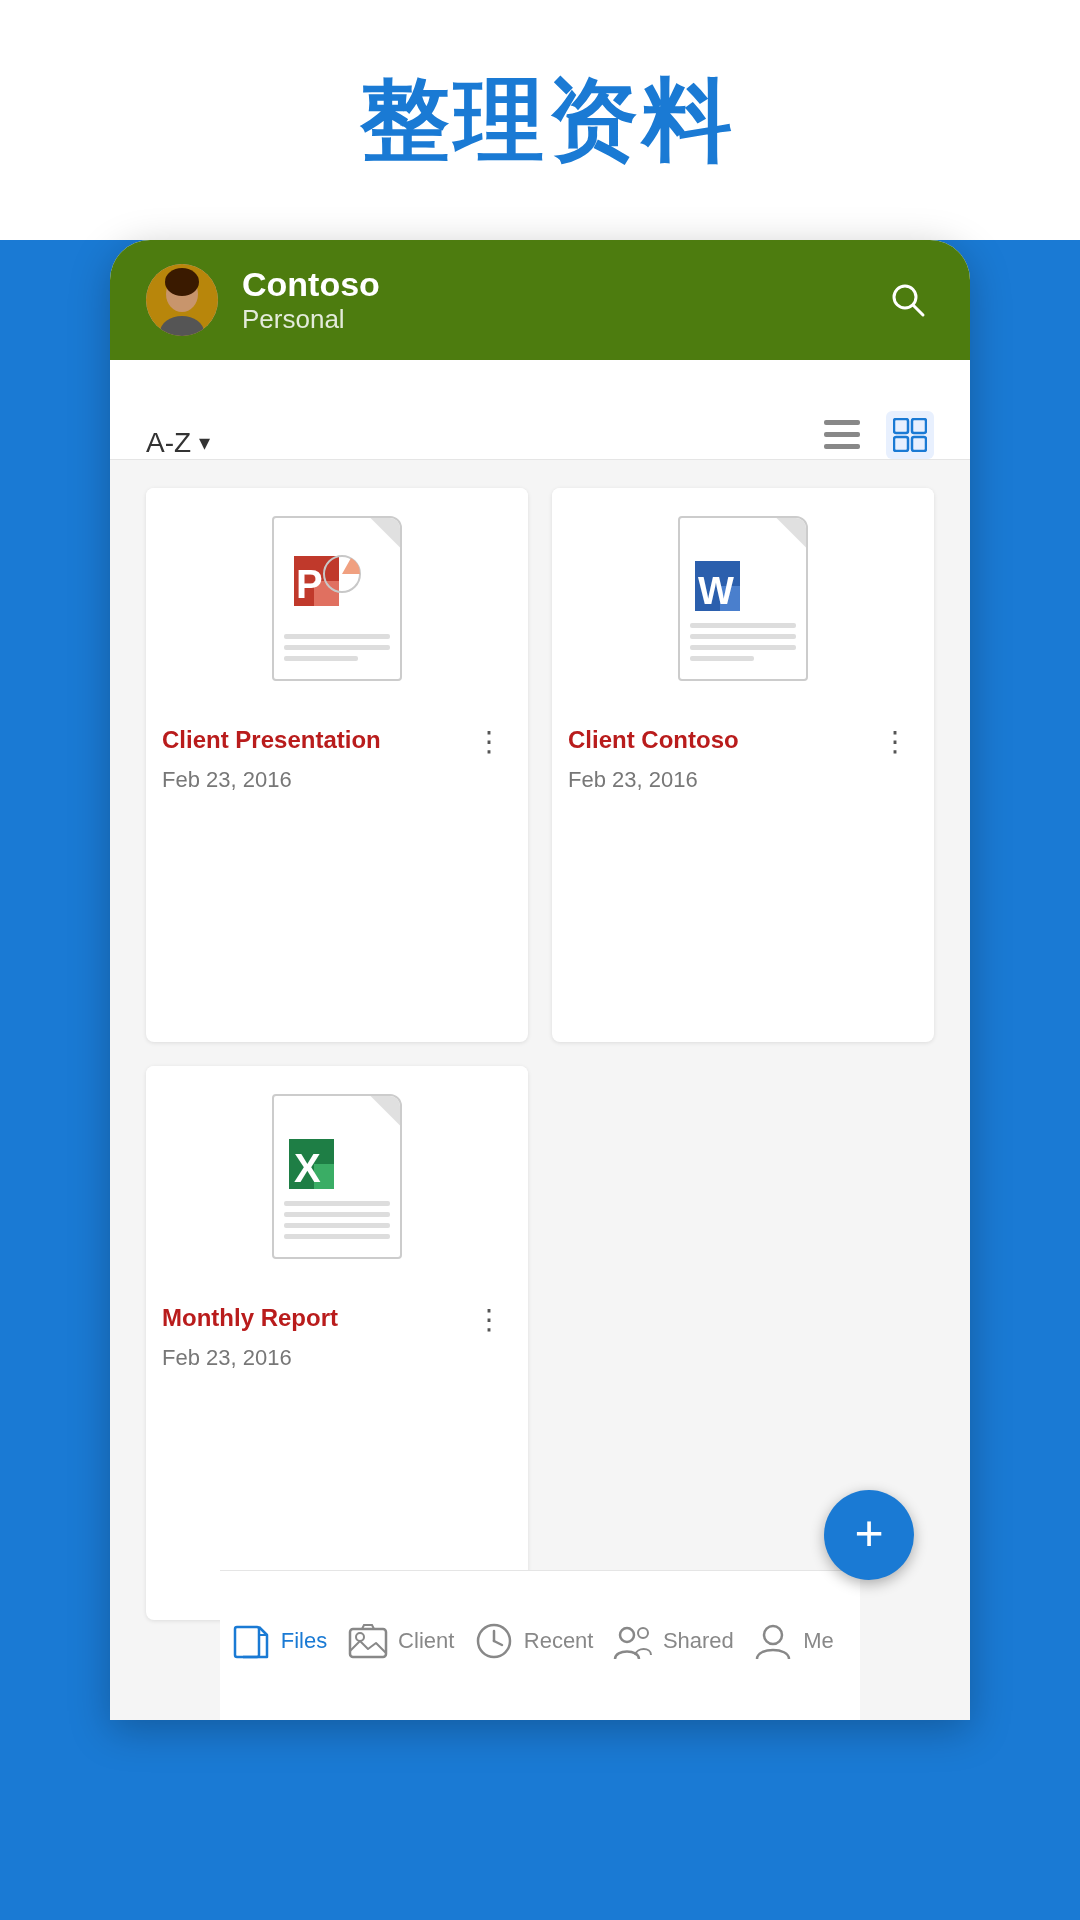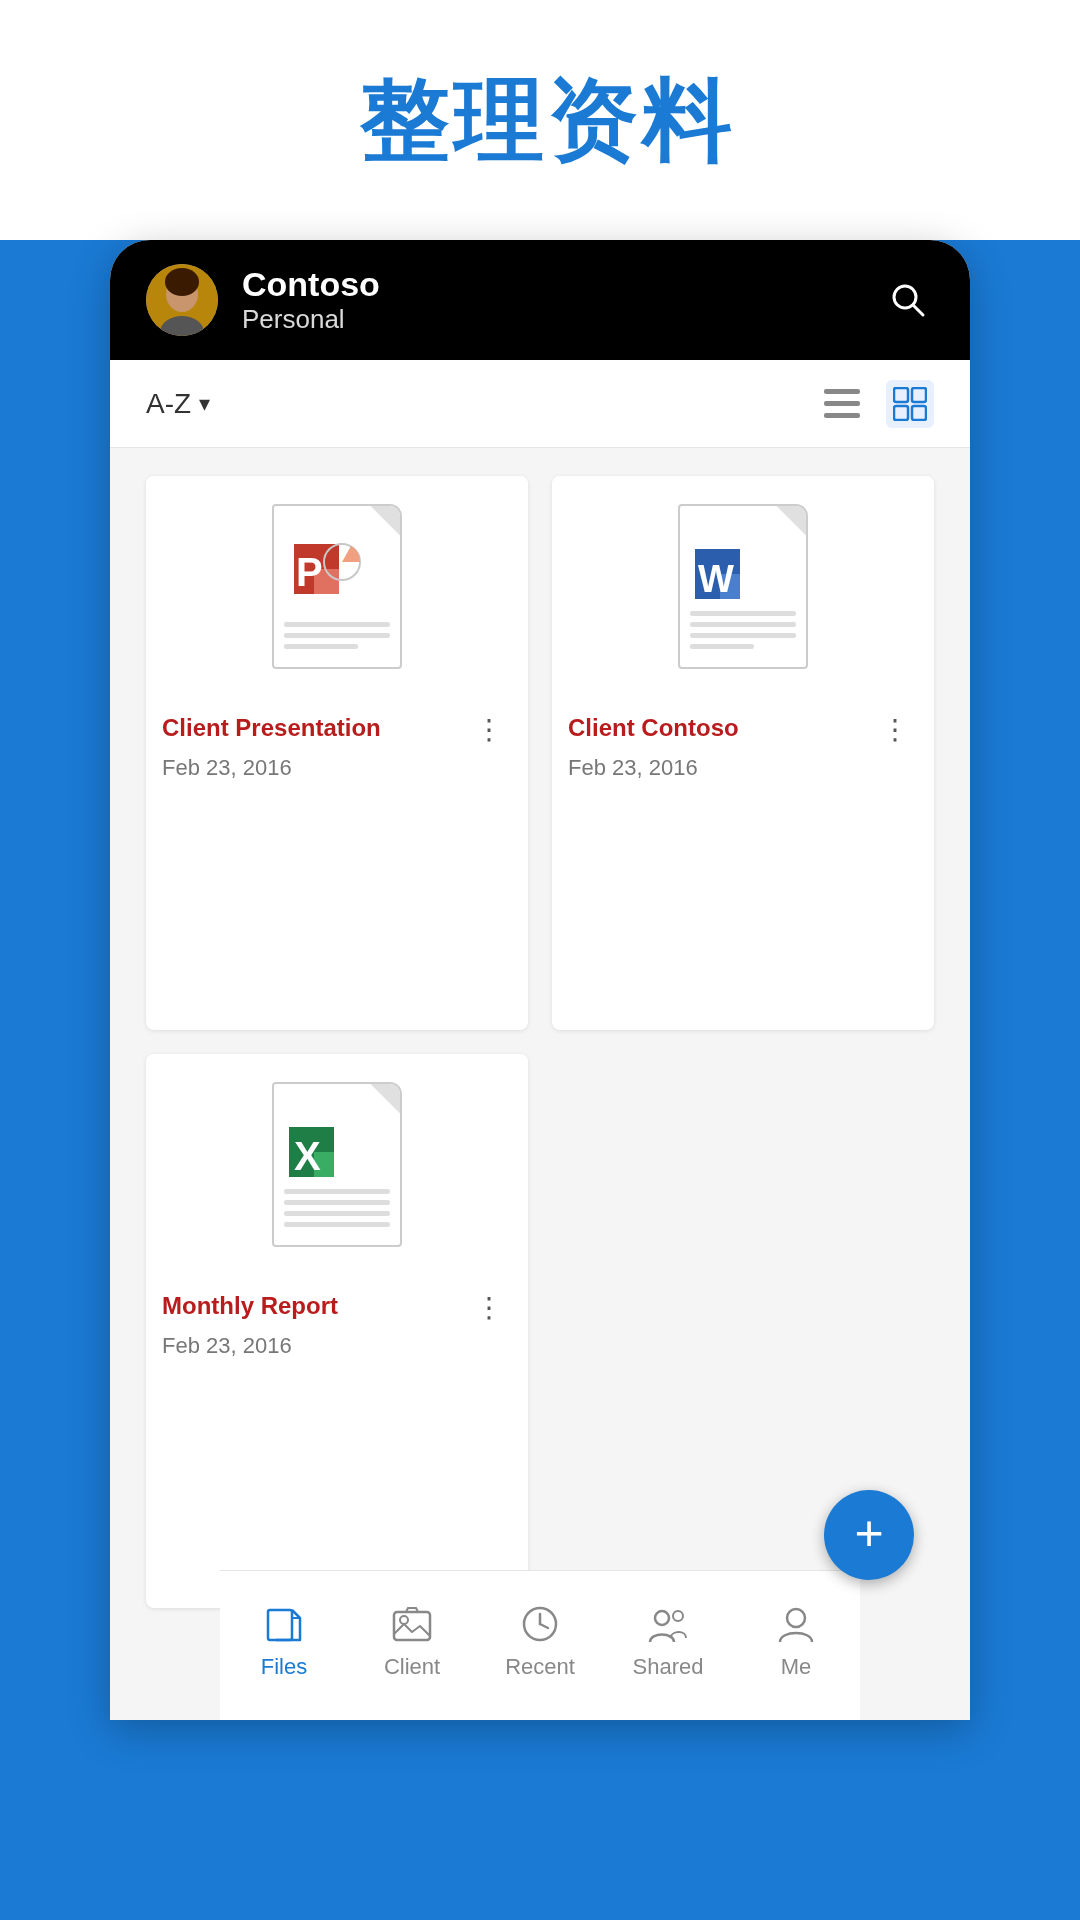--- a/index.html
+++ b/index.html
@@ -41,21 +41,21 @@
       right: 110px;
       bottom: 200px;
       background: white;
       border-radius: 40px 40px 0 0;
       overflow: hidden;
       box-shadow: 0 10px 40px rgba(0,0,0,0.25);
     }
 
     
     .header-bar {
-      background: #000000;
+      background: #4d7c0f;
       height: 120px;
       display: flex;
       align-items: center;
       padding: 0 36px;
       gap: 24px;
     }
 
     .avatar {
       width: 72px;
       height: 72px;
@@ -92,23 +92,23 @@
       width: 52px;
       height: 52px;
       display: flex;
       align-items: center;
       justify-content: center;
       cursor: pointer;
     }
 
     
     .toolbar {
-      height: 88px;
-      display: flex;
-      align-items: center;
+      height: 100px;
+      display: flex;
+      align-items: flex-end;
       padding: 0 36px;
       border-bottom: 1px solid #e5e5e5;
       background: white;
       gap: 20px;
     }
 
     .sort-btn {
       display: flex;
       align-items: center;
       gap: 8px;
@@ -222,21 +222,21 @@
       background: white;
       border-top: 1px solid #e5e5e5;
       display: flex;
       align-items: center;
       justify-content: space-around;
       padding-bottom: 10px;
     }
 
     .nav-item {
       display: flex;
-      flex-direction: column;
+      flex-direction: row;
       align-items: center;
       gap: 8px;
       cursor: pointer;
       min-width: 100px;
     }
 
     .nav-label {
       font-size: 22px;
       color: #888;
     }

